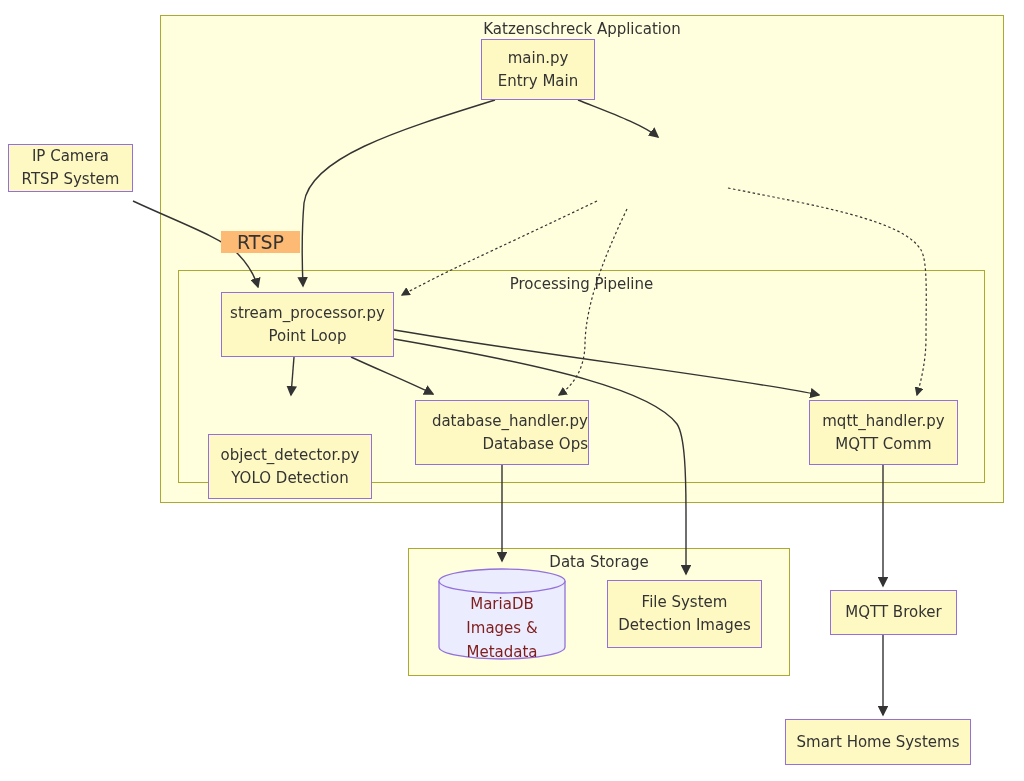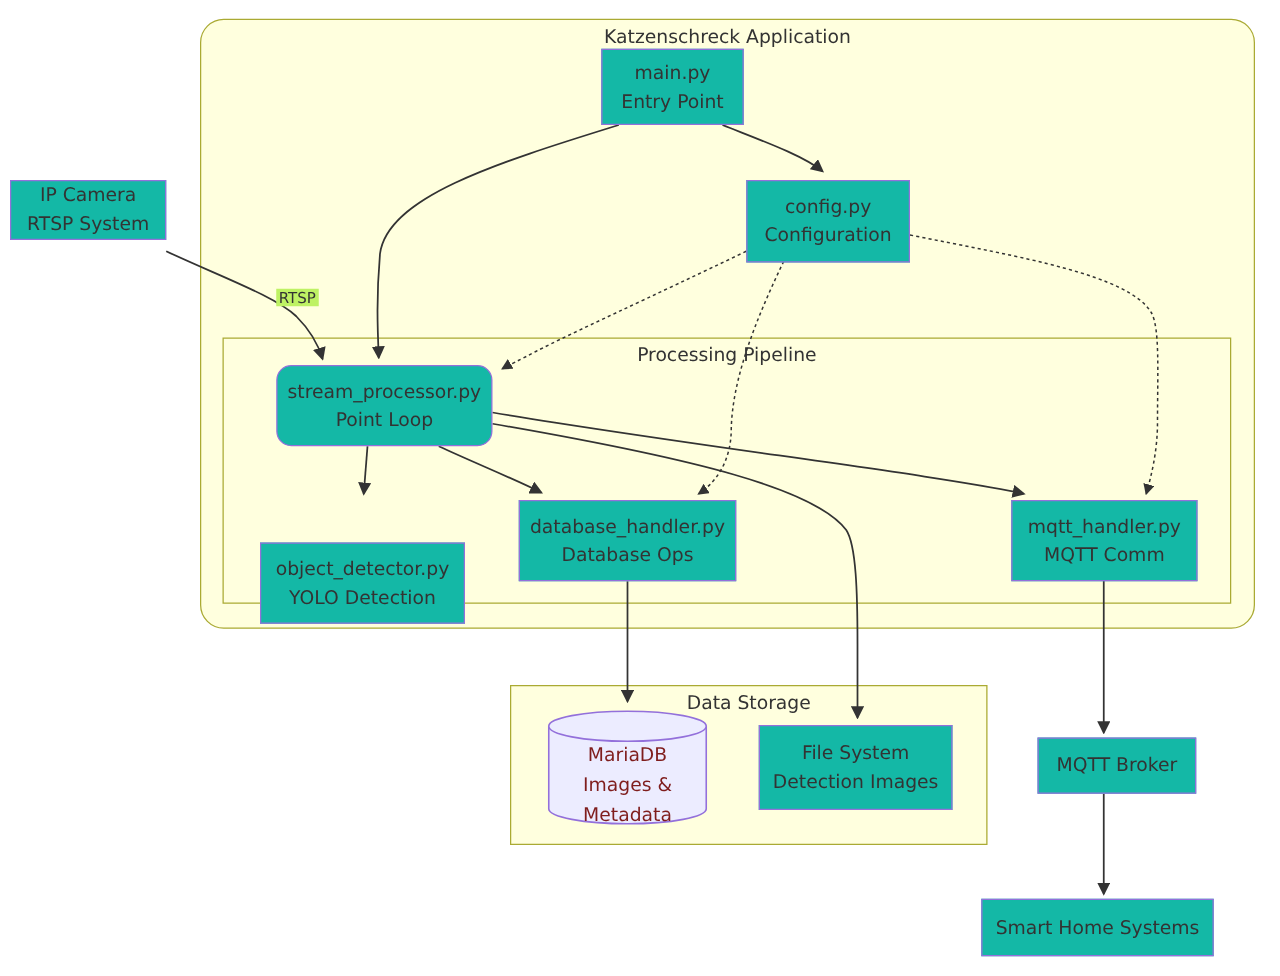--- a/index.html
+++ b/index.html
@@ -28,21 +28,21 @@
   }
   .z0 { z-index: 0; }
   .z1 { z-index: 1; }
   .edge-layer {
     position: absolute;
     top: 0; left: 0;
     z-index: 2;
   }
   .node {
     position: absolute;
-    background: #14b8a6;
+    background: #fef9c3;
     border: 1px solid #9370DB;
     z-index: 3;
     display: flex;
     flex-direction: column;
     align-items: center;
     justify-content: center;
     text-align: center;
     font-size: 15px;
     line-height: 23px;
     color: #333333;
@@ -57,32 +57,32 @@
     left: 0;
     width: 100%;
     text-align: center;
     font-size: 15px;
     line-height: 24px;
     color: #7f1d1d;
   }
   .edge-label {
     position: absolute;
     z-index: 4;
-    background: #bef264;
-    font-size: 12px;
-    padding: 0 2px;
+    background: #fdba74;
+    font-size: 19px;
+    padding: 0 16px;
     color: #333333;
   }
 </style>
 </head>
 <body>
 
 <div class="canvas">
 
-  <div class="cluster z0" style="left:160px; top:15px; width:844px; height:488px;border-radius:19px;">
+  <div class="cluster z0" style="left:160px; top:15px; width:844px; height:488px;">
     <div class="cluster-title">Katzenschreck Application</div>
   </div>
 
   <div class="cluster z1" style="left:178px; top:270px; width:807px; height:213px;">
     <div class="cluster-title">Processing Pipeline</div>
   </div>
 
   <div class="cluster z1" style="left:408px; top:548px; width:382px; height:128px;">
     <div class="cluster-title">Data Storage</div>
   </div>
@@ -114,39 +114,35 @@
 
   <div class="edge-label" style="left:221px; top:231px;">RTSP</div>
 
   <div class="node" style="left:8px; top:144px; width:125px; height:48px;">
     <div>IP Camera</div>
     <div>RTSP System</div>
   </div>
 
   <div class="node" style="left:481px; top:39px; width:114px; height:61px;">
     <div>main.py</div>
-    <div>Entry Point</div>
+    <div>Entry Main</div>
   </div>
 
-  <div class="node" style="left:597px; top:144px; width:131px; height:66px;">
-    <div>config.py</div>
-    <div>Configuration</div>
-  </div>
 
-  <div class="node" style="left:221px; top:292px; width:173px; height:65px;border-radius:12px;">
+  <div class="node" style="left:221px; top:292px; width:173px; height:65px;">
     <div>stream_processor.py</div>
     <div>Point Loop</div>
   </div>
 
   <div class="node" style="left:208px; top:400px; width:164px; height:65px;margin-top:34px;">
     <div>object_detector.py</div>
     <div>YOLO Detection</div>
   </div>
 
-  <div class="node" style="left:415px; top:400px; width:174px; height:65px;">
+  <div class="node" style="left:415px; top:400px; width:174px; height:65px;align-items:flex-end;">
     <div>database_handler.py</div>
     <div>Database Ops</div>
   </div>
 
   <div class="node" style="left:809px; top:400px; width:149px; height:65px;">
     <div>mqtt_handler.py</div>
     <div>MQTT Comm</div>
   </div>
 
   <div class="node-cyl" style="left:438px; top:568px; width:128px; height:92px;">

